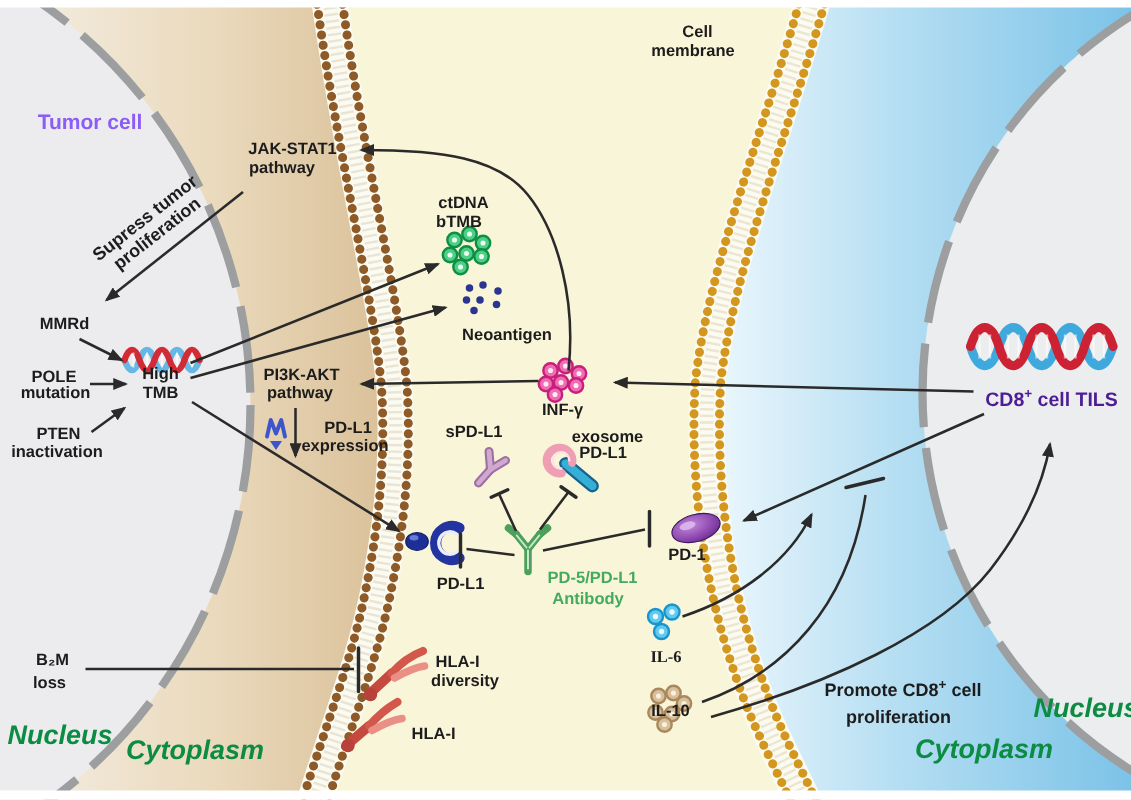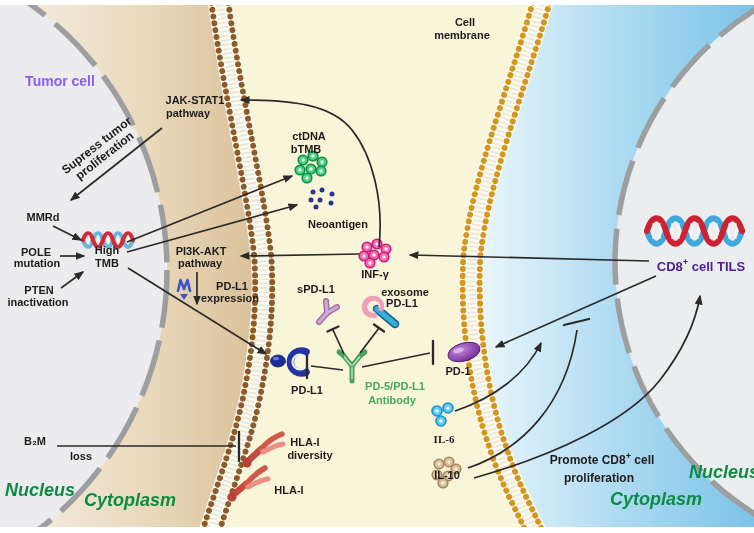--- a/index.html
+++ b/index.html
@@ -276,21 +276,21 @@
 <div class="lbl" style="left:188px;top:113px;">pathway</div>
 
 <div class="lbl" style="left:43px;top:217px;">MMRd</div>
 <div class="lbl" style="left:36px;top:252px;">POLE</div>
 <div class="lbl" style="left:37px;top:263px;">mutation</div>
 <div class="lbl" style="left:107px;top:250px;">High</div>
 <div class="lbl" style="left:107px;top:263px;">TMB</div>
 <div class="lbl" style="left:39px;top:290px;">PTEN</div>
 <div class="lbl" style="left:38px;top:302px;">inactivation</div>
 <div class="lbl" style="left:35px;top:441px;">B₂M</div>
-<div class="lbl" style="left:33px;top:456px;margin-left:48px;">loss</div>
+<div class="lbl" style="left:33px;top:456px;">loss</div>
 <div class="lbl green" style="left:40px;top:490px;">Nucleus</div>
 <div class="lbl green" style="left:130px;top:500px;">Cytoplasm</div>
 
 <div class="lbl" style="left:309px;top:136px;">ctDNA</div>
 <div class="lbl" style="left:306px;top:149px;">bTMB</div>
 <div class="lbl" style="left:338px;top:224px;">Neoantigen</div>
 
 <div class="lbl" style="left:201px;top:251px;">PI3K-AKT</div>
 <div class="lbl" style="left:200px;top:263px;">pathway</div>
 <div class="lbl" style="left:232px;top:286px;">PD-L1</div>

